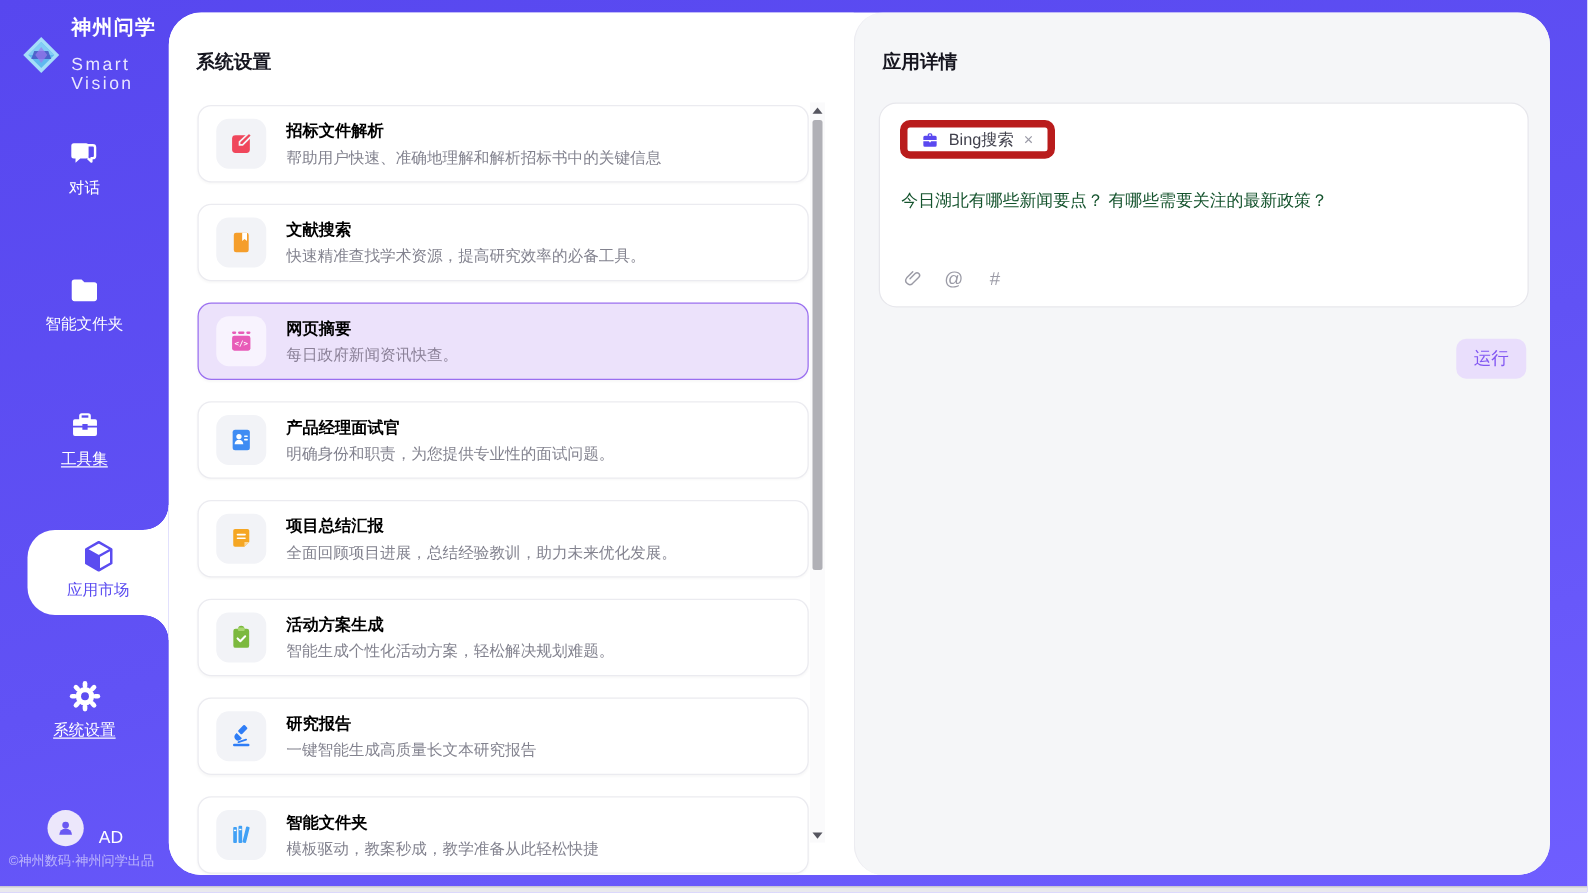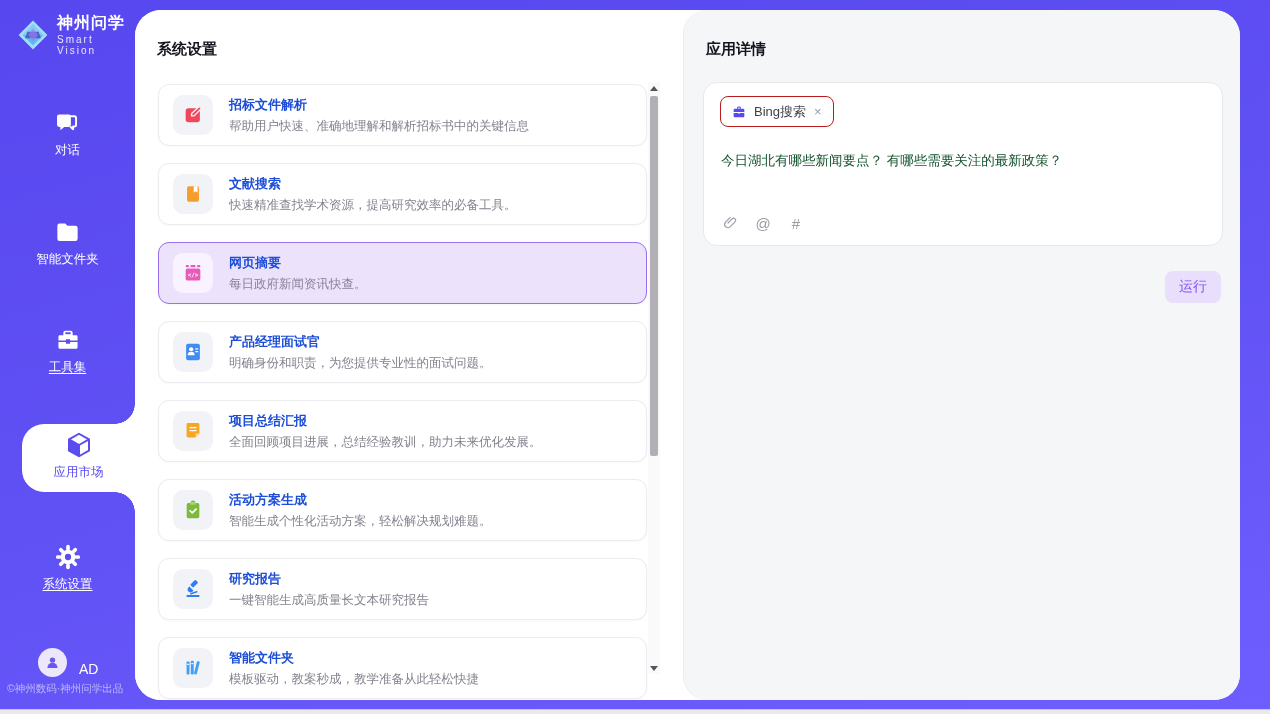--- a/index.html
+++ b/index.html
@@ -11,21 +11,21 @@
   .page {
     position:relative; width:1270px; height:714px;
     background:linear-gradient(165deg,#5747ef 0%,#6152f5 55%,#6f5eff 100%);
     overflow:hidden;
   }
   
   .sidebar { position:absolute; left:0; top:0; width:135px; height:714px; color:#fff; }
   .brand { position:absolute; left:17px; top:14px; display:flex; align-items:center; gap:8px; }
   .brand-names { display:flex; flex-direction:column; line-height:1.1; }
   .brand-name { font-size:16px; font-weight:bold; letter-spacing:1px; }
-  .brand-sub { font-size:10px; letter-spacing:2px; color:#e9e6ff; margin-top:2px; }
+  .brand-sub { font-size:14px; letter-spacing:2px; color:#e9e6ff; margin-top:12px; }
   .nav-item { position:absolute; left:0; width:135px; display:flex; flex-direction:column; align-items:center; gap:5px; cursor:pointer; }
   .nav-item .nav-label { font-size:12.5px; color:#fff; }
   .nav-item .nav-label.u { text-decoration:underline; text-underline-offset:2px; }
   .nav-bubble {
     position:absolute; left:22px; top:424px; width:113px; height:68px;
     background:#fff; border-radius:22px 0 0 22px;
   }
   .nav-bubble::before {
     content:""; position:absolute; right:0; top:-20px; width:20px; height:20px;
     background:radial-gradient(circle 20px at 0 0, rgba(0,0,0,0) 19.5px, #fff 20px);
@@ -50,41 +50,41 @@
   .cards { position:absolute; left:23px; top:74px; width:489px; display:flex; flex-direction:column; gap:17px; }
   .card {
     height:62px; border:1px solid #ebebf0; border-radius:11px; background:#fff;
     display:flex; align-items:center; padding:0 14px; gap:16px; cursor:pointer;
     box-shadow:0 1px 2px rgba(20,20,40,0.03); flex:none;
   }
   .card.selected { background:#ece2fb; border:1.5px solid #9a6ff0; }
   .icon-tile { width:40px; height:40px; border-radius:10px; background:#f2f3f7; display:flex; align-items:center; justify-content:center; flex:none; }
   .card.selected .icon-tile { background:#f8f3fe; }
   .card-texts { display:flex; flex-direction:column; gap:4px; min-width:0; }
-  .card-name { font-size:13px; font-weight:bold; color:#1d4ed8; }
+  .card-name { font-size:13px; font-weight:bold; color:#000000; }
   .card-desc { font-size:12.5px; color:#83838f; white-space:nowrap; overflow:hidden; }
   .card.selected .card-desc { color:#8b8198; }
   
   .scrollbar { position:absolute; left:513px; top:72px; width:12px; height:592px; background:#fafafb; }
   .sb-arrow { position:absolute; left:0; width:12px; height:12px; display:flex; align-items:center; justify-content:center; cursor:pointer; }
   .sb-arrow.up { top:0; }
   .sb-arrow.down { bottom:0; }
   .tri-up { width:0; height:0; border-left:4px solid transparent; border-right:4px solid transparent; border-bottom:5px solid #55555f; }
   .tri-down { width:0; height:0; border-left:4px solid transparent; border-right:4px solid transparent; border-top:5px solid #55555f; }
   .sb-thumb { position:absolute; left:2px; top:14px; width:8px; height:360px; background:#b0b0b6; border-radius:2px; cursor:pointer; }
   
   .detail-col { position:relative; flex:1; background:#f5f6f8; border-left:1px solid #ececf1;border-radius:24px; }
   .input-card {
     position:absolute; left:19px; top:72px; width:520px; height:164px;
     background:#fff; border:1px solid #e7e7ec; border-radius:14px;
   }
   .chip {
     position:absolute; left:16px; top:13px; height:31px;
     display:inline-flex; align-items:center; gap:7px; padding:0 10px;
-    border:1px solid #b91c1c; border-radius:8px; background:#fff; cursor:pointer;
+    border:6px solid #b91c1c; border-radius:8px; background:#fff; cursor:pointer;
   }
   .chip-label { font-size:13px; color:#40404c; }
   .chip-close { font-size:13px; color:#9a9aa6; cursor:pointer; line-height:1; padding:0 1px; }
   .query-text { position:absolute; left:17px; top:68px; right:16px; font-size:13.5px; color:#14532d; line-height:1.5; cursor:text; }
   .attach-row { position:absolute; left:17px; bottom:13px; display:flex; align-items:center; gap:15px; color:#9b9ba6; }
   .attach-ico { width:18px; height:18px; display:flex; align-items:center; justify-content:center; cursor:pointer; font-size:15px; color:#9b9ba6; }
   .run-btn {
     position:absolute; right:19px; top:261px; padding:7px 14px;
     background:#e9defc; color:#8257f2; font-size:14px; border:none; border-radius:8px; cursor:pointer;
     font-family:inherit;

